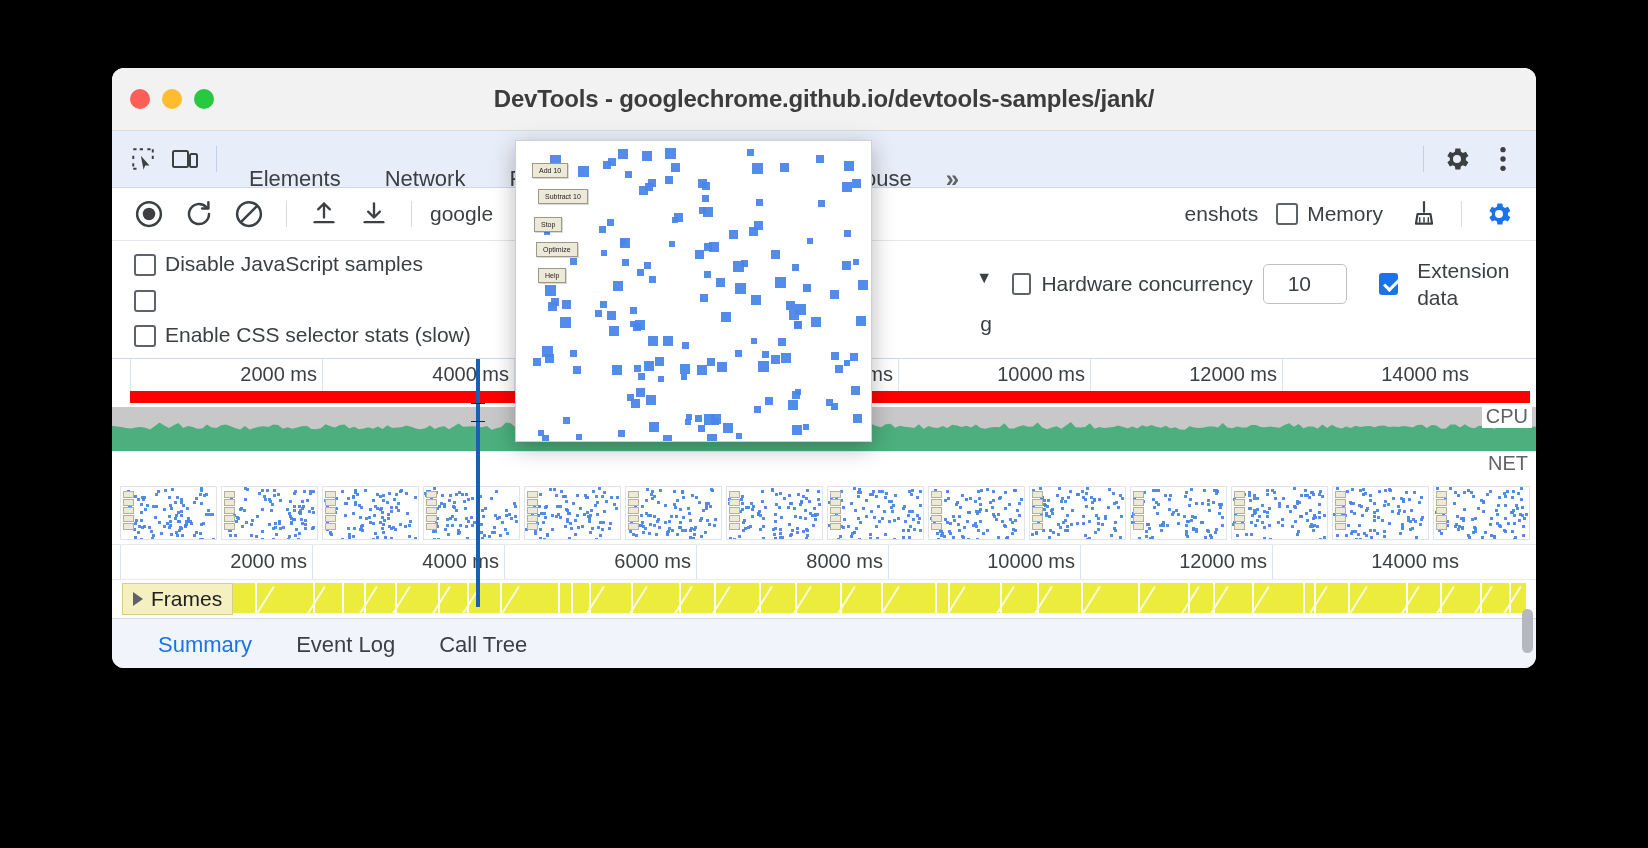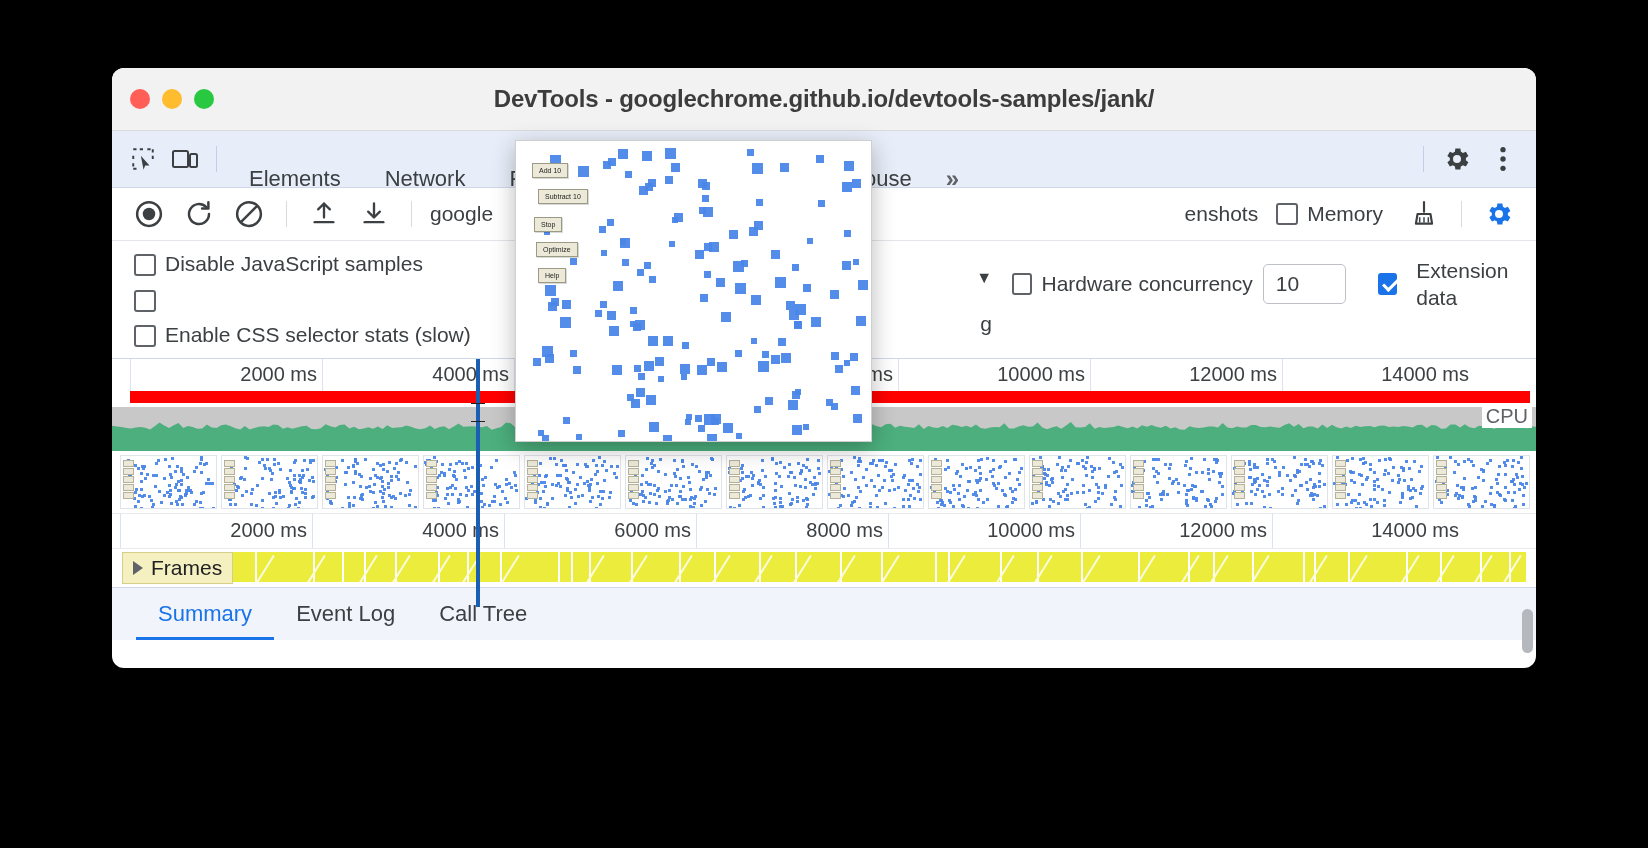--- a/index.html
+++ b/index.html
@@ -51,21 +51,21 @@
          display:flex;position:relative;height:118px;box-sizing:border-box;}
   .scol{display:flex;flex-direction:column;}
   .scol.left{padding-left:22px;width:540px;}
   .srow{display:flex;align-items:flex-start;margin-bottom:10px;}
   .srow .cb{margin-top:3px;flex:none;}
   .srow .lbl{font-size:21px;line-height:26px;color:#3c4043;white-space:normal;}
   .scol.mid{padding-left:8px;width:320px;justify-content:center;}
   .scol.right{padding-left:10px;flex:1;}
   .inline{display:flex;align-items:center;gap:10px;}
   .numbox{width:94px;height:40px;border:1px solid #bdc1c6;border-radius:5px;
-          font-size:21px;color:#3c4043;display:flex;align-items:center;padding-left:12px;
+          font-size:21px;color:#3c4043;display:flex;align-items:center;padding-left:24px;
           box-sizing:border-box;background:#fff;}
   .caret{font-size:16px;color:#3c4043;}
   .twoline{font-size:21px;line-height:27px;color:#3c4043;margin-left:9px;max-width:130px;}
 
   
   .overview{position:relative;background:#fff;}
   .ruler{height:32px;position:relative;border-bottom:none;background:#fff;}
   .rtick{position:absolute;top:0;height:32px;border-left:1px solid #dce3f0;}
   .rtick span{position:absolute;right:6px;top:4px;font-size:20px;color:#3c4043;white-space:nowrap;}
   .redbar{height:12px;background:#f00;margin:0 6px 0 18px;}
@@ -296,20 +296,23 @@
       <div class="cpuband">
         <div class="cpufill"></div>
         <svg id="cpuSvg" width="1424" height="48" style="position:absolute;left:0;top:0">
             <path d="M0,48 L0.0,45.0 L4.7,44.5 L9.5,43.9 L14.2,44.6 L19.0,45.0 L23.7,44.9 L28.5,44.4 L33.2,45.0 L38.0,44.8 L42.7,43.7 L47.5,44.8 L52.2,44.5 L57.0,44.3 L61.7,44.1 L66.5,45.0 L71.2,44.7 L75.9,43.9 L80.7,44.5 L85.4,45.0 L90.2,44.8 L94.9,43.9 L99.7,45.0 L104.4,45.0 L109.2,44.8 L113.9,45.0 L118.7,44.8 L123.4,44.9 L128.2,44.8 L132.9,44.9 L137.7,44.7 L142.4,43.8 L147.1,44.5 L151.9,44.3 L156.6,44.5 L161.4,45.0 L166.1,45.0 L170.9,44.7 L175.6,43.8 L180.4,44.5 L185.1,45.0 L189.9,43.7 L194.6,44.9 L199.4,44.9 L204.1,44.6 L208.9,44.1 L213.6,44.8 L218.3,44.3 L223.1,44.5 L227.8,44.3 L232.6,44.9 L237.3,44.1 L242.1,44.9 L246.8,44.8 L251.6,44.7 L256.3,44.2 L261.1,44.4 L265.8,45.0 L270.6,45.0 L275.3,43.6 L280.1,44.8 L284.8,44.5 L289.5,45.0 L294.3,44.3 L299.0,44.8 L303.8,44.3 L308.5,44.8 L313.3,44.7 L318.0,44.7 L322.8,44.6 L327.5,44.3 L332.3,44.8 L337.0,44.6 L341.8,43.6 L346.5,44.8 L351.3,44.6 L356.0,44.0 L360.7,44.5 L365.5,44.9 L370.2,44.4 L375.0,43.7 L379.7,44.9 L384.5,44.2 L389.2,44.2 L394.0,44.5 L398.7,44.8 L403.5,44.5 L408.2,43.9 L413.0,44.8 L417.7,44.3 L422.5,44.9 L427.2,44.8 L431.9,44.9 L436.7,43.8 L441.4,44.6 L446.2,44.8 L450.9,44.4 L455.7,43.8 L460.4,45.0 L465.2,44.9 L469.9,43.7 L474.7,44.8 L479.4,44.9 L484.2,44.6 L488.9,44.6 L493.7,44.5 L498.4,44.7 L503.1,44.1 L507.9,44.1 L512.6,44.8 L517.4,44.3 L522.1,44.2 L526.9,44.2 L531.6,44.9 L536.4,44.5 L541.1,44.7 L545.9,44.9 L550.6,44.5 L555.4,44.2 L560.1,44.8 L564.9,44.8 L569.6,44.1 L574.3,44.7 L579.1,44.8 L583.8,44.2 L588.6,44.9 L593.3,44.8 L598.1,44.9 L602.8,44.7 L607.6,44.5 L612.3,44.8 L617.1,44.3 L621.8,44.9 L626.6,44.3 L631.3,44.8 L636.1,43.6 L640.8,44.0 L645.5,44.9 L650.3,44.5 L655.0,43.8 L659.8,44.3 L664.5,44.7 L669.3,44.9 L674.0,44.8 L678.8,44.9 L683.5,44.2 L688.3,44.0 L693.0,44.9 L697.8,44.8 L702.5,43.6 L707.3,44.6 L712.0,44.9 L716.7,44.8 L721.5,44.7 L726.2,44.6 L731.0,44.8 L735.7,44.8 L740.5,44.4 L745.2,44.9 L750.0,44.8 L754.7,44.8 L759.5,44.4 L764.2,44.5 L769.0,44.4 L773.7,43.9 L778.5,45.0 L783.2,44.6 L787.9,44.5 L792.7,44.9 L797.4,44.5 L802.2,44.2 L806.9,45.0 L811.7,45.0 L816.4,44.6 L821.2,43.7 L825.9,45.0 L830.7,44.5 L835.4,43.8 L840.2,44.7 L844.9,45.0 L849.7,44.1 L854.4,44.9 L859.1,44.9 L863.9,44.5 L868.6,44.3 L873.4,44.6 L878.1,45.0 L882.9,44.9 L887.6,43.6 L892.4,44.8 L897.1,44.7 L901.9,44.8 L906.6,44.7 L911.4,45.0 L916.1,43.9 L920.9,44.1 L925.6,44.9 L930.3,44.6 L935.1,44.4 L939.8,44.0 L944.6,45.0 L949.3,43.8 L954.1,44.7 L958.8,44.5 L963.6,44.4 L968.3,43.9 L973.1,44.8 L977.8,44.9 L982.6,44.2 L987.3,43.6 L992.1,44.9 L996.8,44.8 L1001.5,43.7 L1006.3,44.6 L1011.0,45.0 L1015.8,44.9 L1020.5,44.6 L1025.3,45.0 L1030.0,44.3 L1034.8,43.6 L1039.5,44.3 L1044.3,44.9 L1049.0,44.0 L1053.8,44.2 L1058.5,44.6 L1063.3,44.6 L1068.0,45.0 L1072.7,44.7 L1077.5,44.9 L1082.2,45.0 L1087.0,44.8 L1091.7,44.7 L1096.5,44.2 L1101.2,44.0 L1106.0,44.8 L1110.7,44.9 L1115.5,44.3 L1120.2,44.4 L1125.0,45.0 L1129.7,44.3 L1134.5,44.4 L1139.2,44.5 L1143.9,44.8 L1148.7,44.1 L1153.4,44.8 L1158.2,44.6 L1162.9,44.6 L1167.7,43.7 L1172.4,44.5 L1177.2,44.9 L1181.9,44.0 L1186.7,43.8 L1191.4,44.6 L1196.2,44.9 L1200.9,44.2 L1205.7,44.4 L1210.4,45.0 L1215.1,44.0 L1219.9,44.4 L1224.6,44.6 L1229.4,44.6 L1234.1,43.7 L1238.9,44.3 L1243.6,44.9 L1248.4,44.6 L1253.1,44.3 L1257.9,44.6 L1262.6,44.1 L1267.4,43.9 L1272.1,44.7 L1276.9,44.8 L1281.6,43.8 L1286.3,45.0 L1291.1,44.8 L1295.8,44.4 L1300.6,43.9 L1305.3,44.7 L1310.1,44.7 L1314.8,44.5 L1319.6,44.4 L1324.3,44.7 L1329.1,44.9 L1333.8,44.8 L1338.6,44.8 L1343.3,44.7 L1348.1,43.8 L1352.8,43.8 L1357.5,44.8 L1362.3,44.8 L1367.0,44.3 L1371.8,44.4 L1376.5,44.6 L1381.3,43.9 L1386.0,43.9 L1390.8,44.7 L1395.5,44.4 L1400.3,43.7 L1405.0,44.7 L1409.8,44.7 L1414.5,44.2 L1419.3,44.0 L1424.0,44.9 L1424,48 Z" fill="#f2b600"></path>
             <path d="M0,48 L0.0,38.0 L4.7,35.7 L9.5,36.4 L14.2,37.1 L19.0,37.7 L23.7,36.5 L28.5,37.1 L33.2,37.1 L38.0,37.7 L42.7,36.1 L47.5,36.9 L52.2,36.9 L57.0,36.7 L61.7,36.8 L66.5,37.3 L71.2,36.0 L75.9,36.5 L80.7,36.5 L85.4,37.8 L90.2,36.6 L94.9,36.7 L99.7,36.5 L104.4,36.2 L109.2,37.2 L113.9,37.6 L118.7,36.4 L123.4,37.6 L128.2,37.6 L132.9,37.3 L137.7,37.6 L142.4,36.5 L147.1,36.5 L151.9,35.0 L156.6,36.8 L161.4,37.8 L166.1,37.7 L170.9,37.2 L175.6,36.6 L180.4,37.5 L185.1,36.7 L189.9,35.3 L194.6,37.7 L199.4,37.5 L204.1,37.5 L208.9,36.8 L213.6,37.0 L218.3,36.0 L223.1,37.4 L227.8,37.3 L232.6,37.2 L237.3,36.8 L242.1,37.7 L246.8,37.4 L251.6,36.6 L256.3,35.7 L261.1,36.9 L265.8,36.6 L270.6,37.7 L275.3,36.4 L280.1,37.7 L284.8,35.5 L289.5,37.5 L294.3,36.9 L299.0,36.4 L303.8,36.8 L308.5,37.4 L313.3,37.6 L318.0,35.6 L322.8,37.2 L327.5,37.2 L332.3,36.9 L337.0,37.3 L341.8,36.3 L346.5,37.3 L351.3,37.6 L356.0,36.2 L360.7,37.0 L365.5,37.8 L370.2,35.3 L375.0,36.6 L379.7,37.9 L384.5,36.4 L389.2,36.9 L394.0,36.9 L398.7,35.7 L403.5,35.5 L408.2,36.7 L413.0,37.3 L417.7,37.1 L422.5,36.7 L427.2,37.4 L431.9,36.6 L436.7,35.1 L441.4,37.4 L446.2,36.2 L450.9,36.3 L455.7,36.0 L460.4,37.9 L465.2,35.7 L469.9,34.7 L474.7,37.7 L479.4,36.4 L484.2,37.1 L488.9,37.1 L493.7,36.9 L498.4,37.0 L503.1,35.6 L507.9,37.0 L512.6,37.5 L517.4,35.6 L522.1,36.9 L526.9,36.6 L531.6,35.9 L536.4,37.3 L541.1,37.6 L545.9,36.3 L550.6,36.1 L555.4,36.5 L560.1,37.6 L564.9,36.5 L569.6,36.1 L574.3,37.7 L579.1,36.6 L583.8,35.6 L588.6,37.3 L593.3,37.3 L598.1,36.0 L602.8,36.4 L607.6,37.4 L612.3,37.7 L617.1,36.8 L621.8,37.0 L626.6,37.3 L631.3,35.7 L636.1,36.6 L640.8,36.9 L645.5,36.4 L650.3,36.8 L655.0,35.7 L659.8,37.1 L664.5,36.5 L669.3,37.7 L674.0,37.8 L678.8,37.8 L683.5,37.0 L688.3,36.9 L693.0,37.5 L697.8,35.7 L702.5,34.9 L707.3,37.6 L712.0,36.1 L716.7,37.0 L721.5,37.3 L726.2,37.1 L731.0,36.9 L735.7,36.8 L740.5,37.3 L745.2,37.7 L750.0,36.0 L754.7,37.0 L759.5,36.8 L764.2,35.7 L769.0,35.9 L773.7,36.9 L778.5,36.0 L783.2,36.5 L787.9,37.5 L792.7,37.4 L797.4,35.5 L802.2,36.7 L806.9,37.9 L811.7,37.2 L816.4,35.2 L821.2,36.0 L825.9,36.8 L830.7,36.6 L835.4,36.1 L840.2,37.5 L844.9,36.6 L849.7,35.1 L854.4,37.3 L859.1,37.4 L863.9,35.7 L868.6,37.0 L873.4,37.5 L878.1,36.8 L882.9,36.2 L887.6,36.5 L892.4,37.1 L897.1,36.7 L901.9,37.3 L906.6,37.6 L911.4,36.6 L916.1,36.0 L920.9,36.8 L925.6,36.8 L930.3,35.6 L935.1,37.2 L939.8,36.8 L944.6,36.0 L949.3,36.7 L954.1,37.1 L958.8,36.2 L963.6,35.9 L968.3,36.7 L973.1,37.8 L977.8,36.8 L982.6,36.7 L987.3,36.1 L992.1,37.5 L996.8,37.3 L1001.5,35.6 L1006.3,37.3 L1011.0,35.9 L1015.8,37.4 L1020.5,37.6 L1025.3,37.4 L1030.0,36.3 L1034.8,36.0 L1039.5,37.0 L1044.3,37.0 L1049.0,36.3 L1053.8,37.0 L1058.5,36.9 L1063.3,37.5 L1068.0,37.8 L1072.7,37.7 L1077.5,36.6 L1082.2,35.8 L1087.0,37.5 L1091.7,36.5 L1096.5,36.2 L1101.2,35.9 L1106.0,37.7 L1110.7,35.8 L1115.5,36.0 L1120.2,37.4 L1125.0,36.6 L1129.7,36.5 L1134.5,37.2 L1139.2,37.0 L1143.9,37.2 L1148.7,35.6 L1153.4,37.6 L1158.2,37.6 L1162.9,37.1 L1167.7,36.0 L1172.4,37.3 L1177.2,36.3 L1181.9,34.9 L1186.7,36.8 L1191.4,37.2 L1196.2,37.8 L1200.9,37.0 L1205.7,37.1 L1210.4,36.1 L1215.1,36.1 L1219.9,37.3 L1224.6,37.5 L1229.4,37.3 L1234.1,36.0 L1238.9,36.9 L1243.6,37.7 L1248.4,35.4 L1253.1,37.2 L1257.9,36.9 L1262.6,35.8 L1267.4,35.7 L1272.1,37.1 L1276.9,36.6 L1281.6,34.8 L1286.3,37.8 L1291.1,36.4 L1295.8,36.7 L1300.6,35.8 L1305.3,37.0 L1310.1,37.0 L1314.8,35.9 L1319.6,37.2 L1324.3,36.2 L1329.1,37.1 L1333.8,36.9 L1338.6,37.1 L1343.3,37.2 L1348.1,35.4 L1352.8,36.6 L1357.5,37.4 L1362.3,36.5 L1367.0,36.6 L1371.8,36.9 L1376.5,36.7 L1381.3,36.7 L1386.0,36.7 L1390.8,36.3 L1395.5,37.1 L1400.3,36.6 L1405.0,37.3 L1409.8,37.0 L1414.5,36.4 L1419.3,36.9 L1424.0,37.4 L1424,48 Z" fill="#c9a7e0"></path>
             <path d="M0,48 L0.0,22.8 L4.7,23.4 L9.5,24.1 L14.2,25.0 L19.0,25.4 L23.7,24.5 L28.5,24.1 L33.2,24.8 L38.0,26.6 L42.7,23.2 L47.5,19.4 L52.2,22.5 L57.0,25.0 L61.7,22.3 L66.5,20.1 L71.2,25.0 L75.9,23.1 L80.7,24.1 L85.4,25.7 L90.2,25.4 L94.9,21.6 L99.7,24.5 L104.4,25.0 L109.2,22.2 L113.9,21.5 L118.7,23.2 L123.4,25.2 L128.2,26.4 L132.9,23.1 L137.7,26.4 L142.4,25.0 L147.1,23.7 L151.9,23.3 L156.6,24.1 L161.4,21.6 L166.1,21.9 L170.9,25.7 L175.6,24.3 L180.4,25.7 L185.1,24.4 L189.9,23.3 L194.6,22.7 L199.4,26.0 L204.1,26.3 L208.9,25.2 L213.6,21.3 L218.3,23.2 L223.1,24.5 L227.8,22.1 L232.6,21.4 L237.3,25.6 L242.1,23.7 L246.8,26.3 L251.6,25.4 L256.3,24.2 L261.1,25.7 L265.8,23.4 L270.6,26.0 L275.3,22.3 L280.1,25.0 L284.8,24.4 L289.5,24.2 L294.3,22.5 L299.0,23.7 L303.8,25.4 L308.5,26.3 L313.3,25.2 L318.0,22.5 L322.8,26.1 L327.5,24.0 L332.3,23.2 L337.0,26.3 L341.8,23.6 L346.5,20.5 L351.3,23.7 L356.0,23.6 L360.7,23.2 L365.5,23.8 L370.2,24.2 L375.0,23.1 L379.7,26.8 L384.5,25.2 L389.2,23.9 L394.0,19.5 L398.7,20.3 L403.5,24.4 L408.2,25.2 L413.0,20.0 L417.7,25.5 L422.5,23.4 L427.2,19.9 L431.9,21.1 L436.7,24.0 L441.4,22.8 L446.2,23.2 L450.9,23.5 L455.7,22.5 L460.4,22.4 L465.2,21.3 L469.9,23.7 L474.7,23.2 L479.4,25.3 L484.2,23.5 L488.9,24.4 L493.7,24.9 L498.4,24.6 L503.1,24.6 L507.9,25.5 L512.6,21.4 L517.4,24.2 L522.1,23.4 L526.9,21.8 L531.6,21.6 L536.4,26.3 L541.1,23.9 L545.9,21.5 L550.6,24.8 L555.4,24.4 L560.1,19.8 L564.9,24.4 L569.6,24.8 L574.3,24.3 L579.1,24.4 L583.8,22.1 L588.6,24.6 L593.3,25.4 L598.1,22.1 L602.8,25.3 L607.6,23.4 L612.3,23.8 L617.1,25.5 L621.8,24.9 L626.6,25.4 L631.3,22.4 L636.1,25.5 L640.8,25.7 L645.5,24.4 L650.3,24.1 L655.0,24.2 L659.8,23.4 L664.5,21.3 L669.3,26.3 L674.0,21.8 L678.8,24.6 L683.5,25.4 L688.3,23.6 L693.0,23.5 L697.8,21.3 L702.5,23.3 L707.3,22.3 L712.0,20.6 L716.7,24.4 L721.5,23.4 L726.2,23.2 L731.0,23.5 L735.7,25.3 L740.5,21.5 L745.2,24.7 L750.0,23.9 L754.7,22.3 L759.5,21.1 L764.2,23.1 L769.0,24.2 L773.7,21.2 L778.5,20.8 L783.2,24.7 L787.9,22.8 L792.7,23.8 L797.4,24.3 L802.2,25.0 L806.9,21.3 L811.7,25.9 L816.4,23.0 L821.2,24.5 L825.9,25.0 L830.7,23.1 L835.4,24.9 L840.2,21.7 L844.9,22.4 L849.7,24.0 L854.4,22.8 L859.1,24.6 L863.9,21.6 L868.6,24.9 L873.4,25.8 L878.1,24.6 L882.9,24.1 L887.6,24.2 L892.4,20.2 L897.1,25.6 L901.9,25.5 L906.6,23.4 L911.4,22.2 L916.1,23.7 L920.9,23.4 L925.6,19.4 L930.3,24.4 L935.1,26.2 L939.8,24.5 L944.6,23.2 L949.3,25.7 L954.1,22.4 L958.8,18.9 L963.6,24.3 L968.3,24.5 L973.1,23.9 L977.8,20.2 L982.6,25.7 L987.3,24.1 L992.1,25.0 L996.8,24.4 L1001.5,24.0 L1006.3,22.4 L1011.0,23.9 L1015.8,25.3 L1020.5,23.4 L1025.3,25.4 L1030.0,22.3 L1034.8,23.7 L1039.5,21.9 L1044.3,23.7 L1049.0,24.8 L1053.8,22.8 L1058.5,25.4 L1063.3,24.3 L1068.0,26.6 L1072.7,26.7 L1077.5,23.2 L1082.2,24.6 L1087.0,25.0 L1091.7,24.6 L1096.5,23.6 L1101.2,23.5 L1106.0,24.4 L1110.7,19.9 L1115.5,24.5 L1120.2,25.2 L1125.0,23.6 L1129.7,24.5 L1134.5,24.6 L1139.2,22.1 L1143.9,21.9 L1148.7,23.9 L1153.4,24.2 L1158.2,23.5 L1162.9,24.2 L1167.7,24.8 L1172.4,21.9 L1177.2,20.2 L1181.9,23.8 L1186.7,20.9 L1191.4,25.3 L1196.2,23.4 L1200.9,23.6 L1205.7,25.4 L1210.4,21.5 L1215.1,25.0 L1219.9,21.8 L1224.6,24.2 L1229.4,25.6 L1234.1,23.6 L1238.9,25.1 L1243.6,22.8 L1248.4,24.0 L1253.1,23.3 L1257.9,22.9 L1262.6,24.3 L1267.4,22.8 L1272.1,22.6 L1276.9,24.0 L1281.6,23.5 L1286.3,24.0 L1291.1,23.1 L1295.8,23.5 L1300.6,24.5 L1305.3,21.9 L1310.1,21.7 L1314.8,24.9 L1319.6,21.9 L1324.3,22.4 L1329.1,25.7 L1333.8,25.5 L1338.6,21.4 L1343.3,21.5 L1348.1,24.4 L1352.8,21.3 L1357.5,24.2 L1362.3,25.2 L1367.0,22.7 L1371.8,23.2 L1376.5,21.9 L1381.3,25.7 L1386.0,24.7 L1390.8,19.3 L1395.5,23.2 L1400.3,22.8 L1405.0,23.7 L1409.8,21.6 L1414.5,25.4 L1419.3,23.5 L1424.0,23.8 L1424,48 Z" fill="#4caf7d"></path>
           </svg>
         <div class="bandlabel">CPU</div>
       </div>
 
+      <div class="netband">
+        <div class="bandlabel" style="top:0">NET</div>
+      </div>
 
       <div class="film" id="filmstrip">
           <div class="frame">
             <span class="sq s" style="left:35.9%;top:11.1%;width:3px;height:3px;background:#4a86e8"></span>
             <span class="sq s" style="left:44.6%;top:73.9%;width:3px;height:3px;background:#4a86e8"></span>
             <span class="sq s" style="left:31.1%;top:96.0%;width:3px;height:3px;background:#4a86e8"></span>
             <span class="sq s" style="left:62.1%;top:76.1%;width:3px;height:3px;background:#4a86e8"></span>
             <span class="sq s" style="left:51.8%;top:39.1%;width:3px;height:3px;background:#4a86e8"></span>
             <span class="sq s" style="left:95.9%;top:97.3%;width:3px;height:3px;background:#4a86e8"></span>
             <span class="sq s" style="left:75.6%;top:90.3%;width:3px;height:3px;background:#4a86e8"></span>

